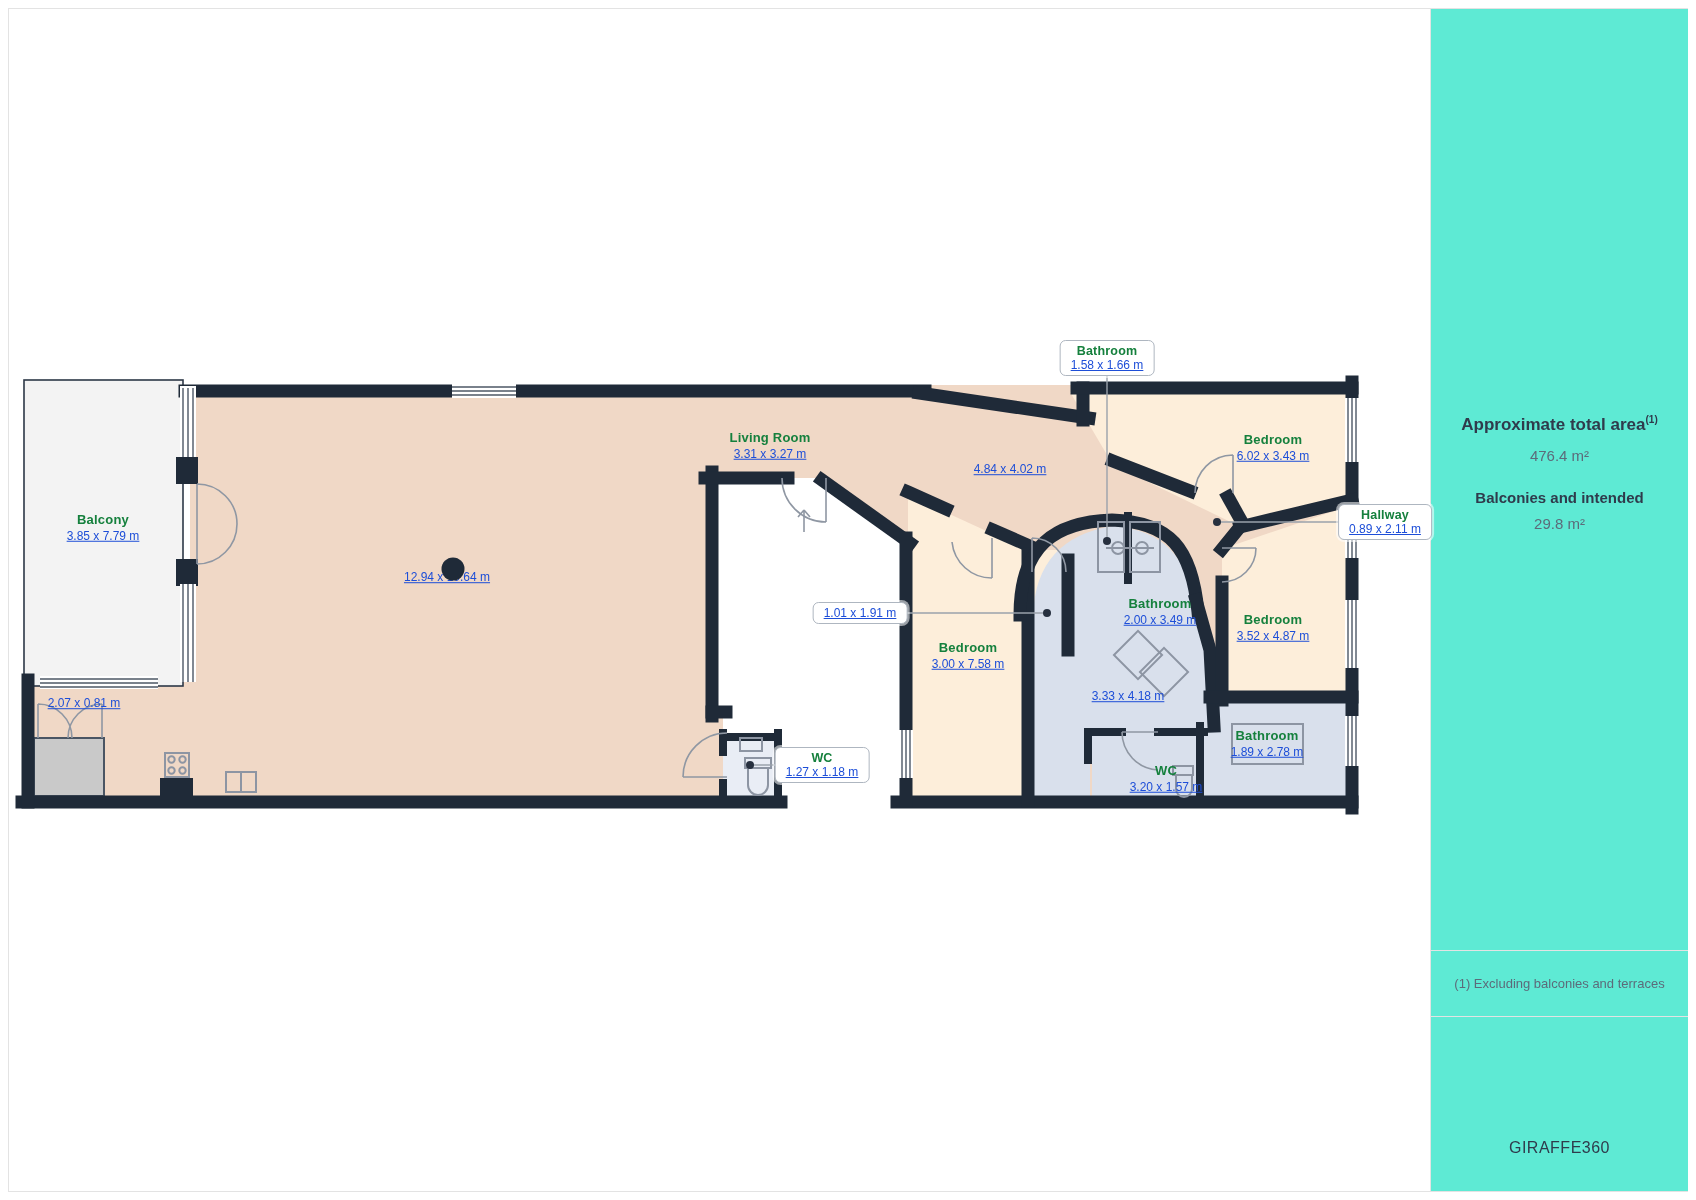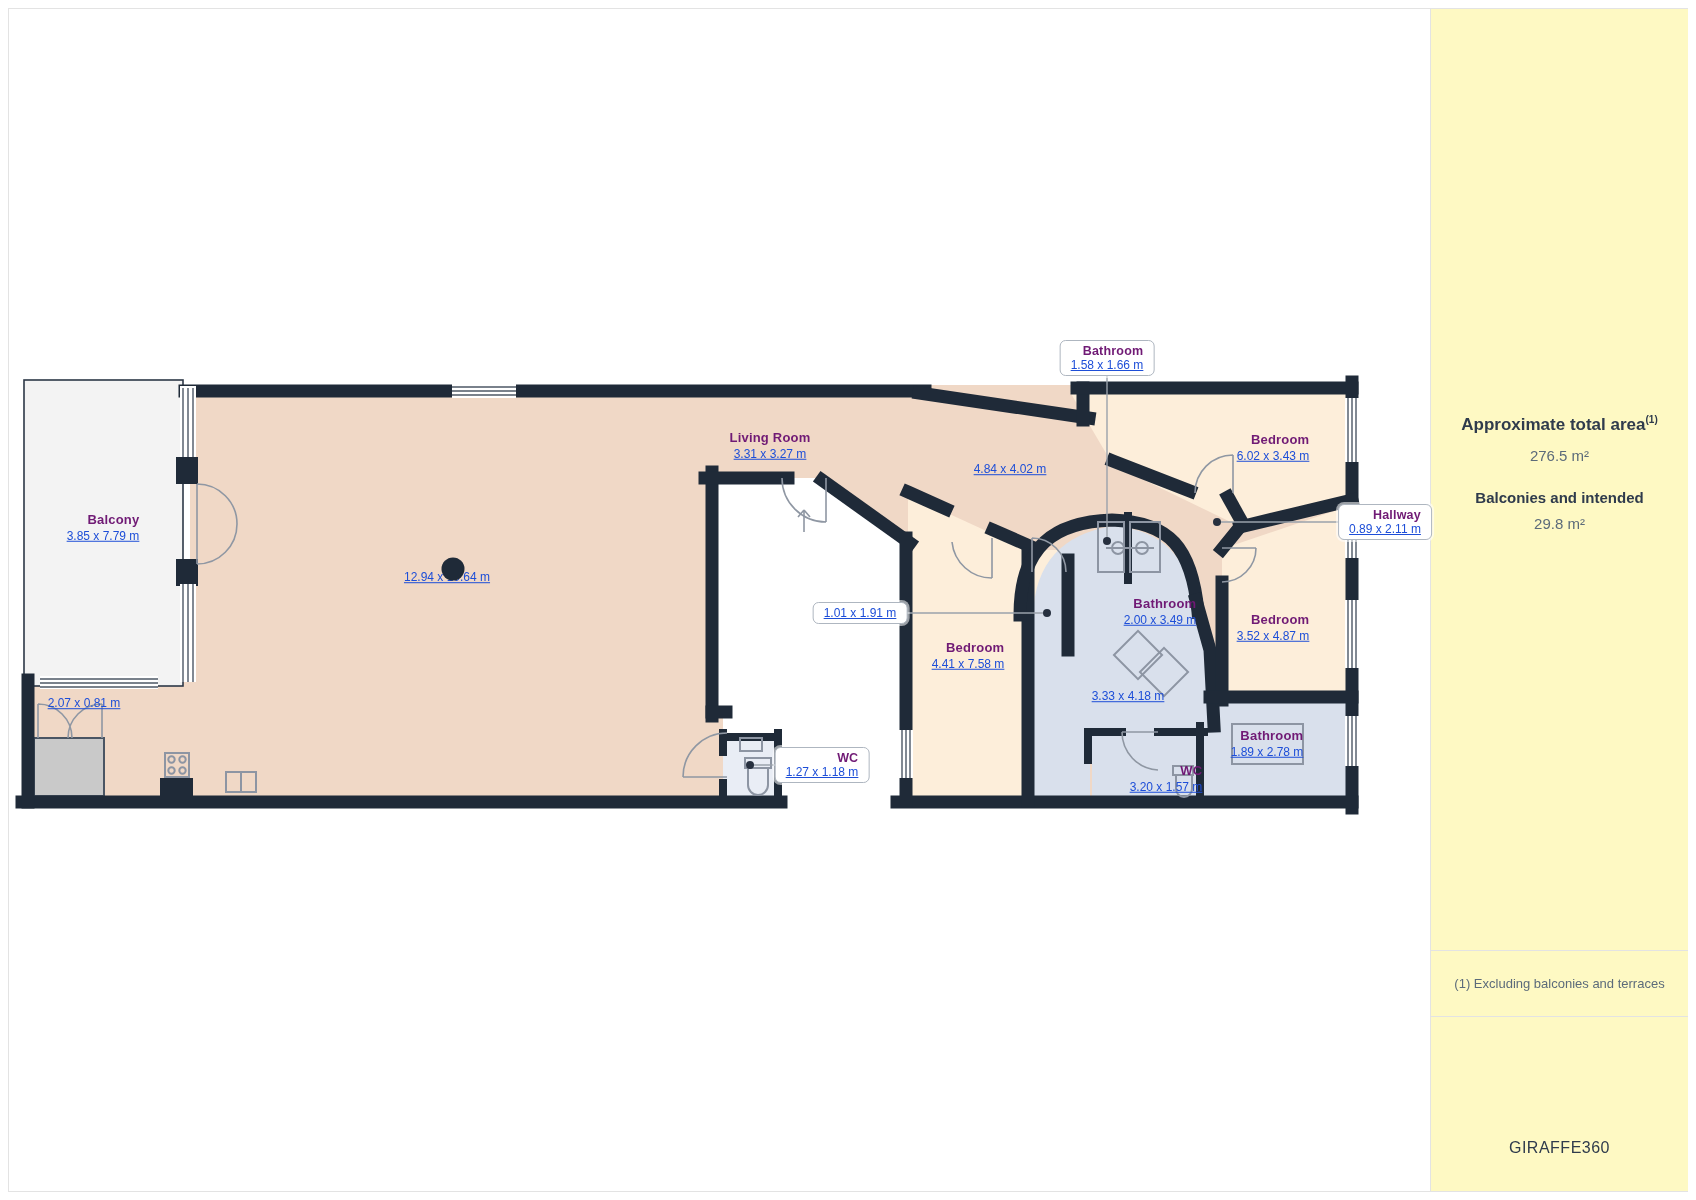--- a/index.html
+++ b/index.html
@@ -21,33 +21,33 @@
   .win{fill:#ffffff;}
   .wl{stroke:#4d5866;stroke-width:1.4;}
   .door{stroke:#8f97a3;stroke-width:1.6;fill:none;}
   .fx{stroke:#8d95a3;stroke-width:2;fill:none;}
   .leader{stroke:#9aa2ab;stroke-width:1.4;}
   .ldot{fill:#27303f;}
 
   
   .lbl{position:absolute;transform:translate(-50%,-50%);text-align:center;
        line-height:1.3;z-index:6;white-space:nowrap;}
-  .rname{display:block;font-weight:bold;font-size:13px;color:#701a75;letter-spacing:.2px;text-align:right;}
+  .rname{display:block;font-weight:bold;font-size:13px;color:#15803d;letter-spacing:.2px;}
   .rdims{display:block;font-size:12px;color:#1d4ed8;text-decoration:underline;}
   .callout{position:absolute;transform:translate(-50%,-50%);text-align:center;z-index:8;
        background:#fff;border:1.5px solid #aeb6c0;border-radius:6px;padding:3px 10px;
        box-shadow:0 0 0 2px rgba(255,255,255,.55);white-space:nowrap;}
   .callout .rname{font-size:12.5px;}
   .callout .rdims{font-size:12px;}
   .camdot{position:absolute;width:23px;height:23px;border-radius:50%;
        background:var(--wall);z-index:7;transform:translate(-50%,-50%);}
 
   
   .sidebar{position:absolute;left:1430px;top:9px;width:257px;bottom:9px;z-index:5;
-       border-left:1px solid #e3e3e3;background:#fef9c3;}
+       border-left:1px solid #e3e3e3;background:#5eead4;}
   .sb{position:absolute;left:0;width:100%;text-align:center;}
   .sb-title{font-size:17px;font-weight:bold;color:#2f3b4c;}
   .sb-title sup{font-size:10px;}
   .sb-value{font-size:15px;color:#5c6b7a;}
   .sb-sub{font-size:15px;font-weight:bold;color:#2f3b4c;}
   .sb-foot,.sb-disc{font-size:13px;color:#5c6b7a;line-height:1.4;}
   .sb-disc{left:18px;width:221px;}
   .divider{position:absolute;left:0;width:100%;border-top:1px solid #e3e3e3;}
   .brand{font-size:16px;color:#2f3b4c;letter-spacing:.5px;}
   .brand b{font-weight:normal;}
@@ -225,21 +225,21 @@
 <div class="lbl" style="left:770px;top:446px">
   <span class="rname">Living Room</span>
   <span class="rdims">3.31 x 3.27 m</span>
 </div>
 <div class="lbl" style="left:1273px;top:448px">
   <span class="rname">Bedroom</span>
   <span class="rdims">6.02 x 3.43 m</span>
 </div>
 <div class="lbl" style="left:968px;top:656px">
   <span class="rname">Bedroom</span>
-  <span class="rdims">4.41 x 7.58 m</span>
+  <span class="rdims">3.00 x 7.58 m</span>
 </div>
 <div class="lbl" style="left:1273px;top:628px">
   <span class="rname">Bedroom</span>
   <span class="rdims">3.52 x 4.87 m</span>
 </div>
 <div class="lbl" style="left:1160px;top:612px">
   <span class="rname">Bathroom</span>
   <span class="rdims">2.00 x 3.49 m</span>
 </div>
 <div class="lbl" style="left:1267px;top:744px">
@@ -279,21 +279,21 @@
   <span class="rdims">1.27 x 1.18 m</span>
 </div>
 <div class="callout" style="left:860px;top:613px">
   <span class="rdims">1.01 x 1.91 m</span>
 </div>
 
 <div class="sidebar">
   <div class="sb sb-title" style="top:405px">
     <span>Approximate total area</span><sup>(1)</sup>
   </div>
-  <div class="sb sb-value" style="top:438px">276.5 m²</div>
+  <div class="sb sb-value" style="top:438px">476.4 m²</div>
   <div class="sb sb-sub" style="top:480px">Balconies and intended</div>
   <div class="sb sb-value" style="top:506px">29.8 m²</div>
 
   <div class="divider" style="top:941px"></div>
   <div class="sb sb-foot" style="top:966px">(1) Excluding balconies and terraces</div>
   <div class="divider" style="top:1007px"></div>
 
   <div class="sb brand" style="top:1130px">
     <span>GIRAFFE</span><b>360</b>
   </div>

